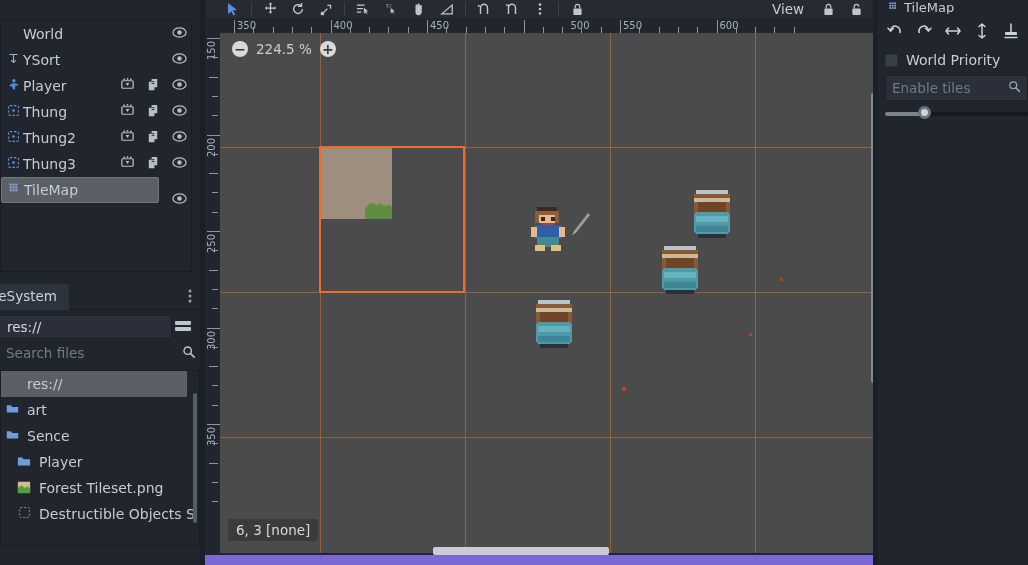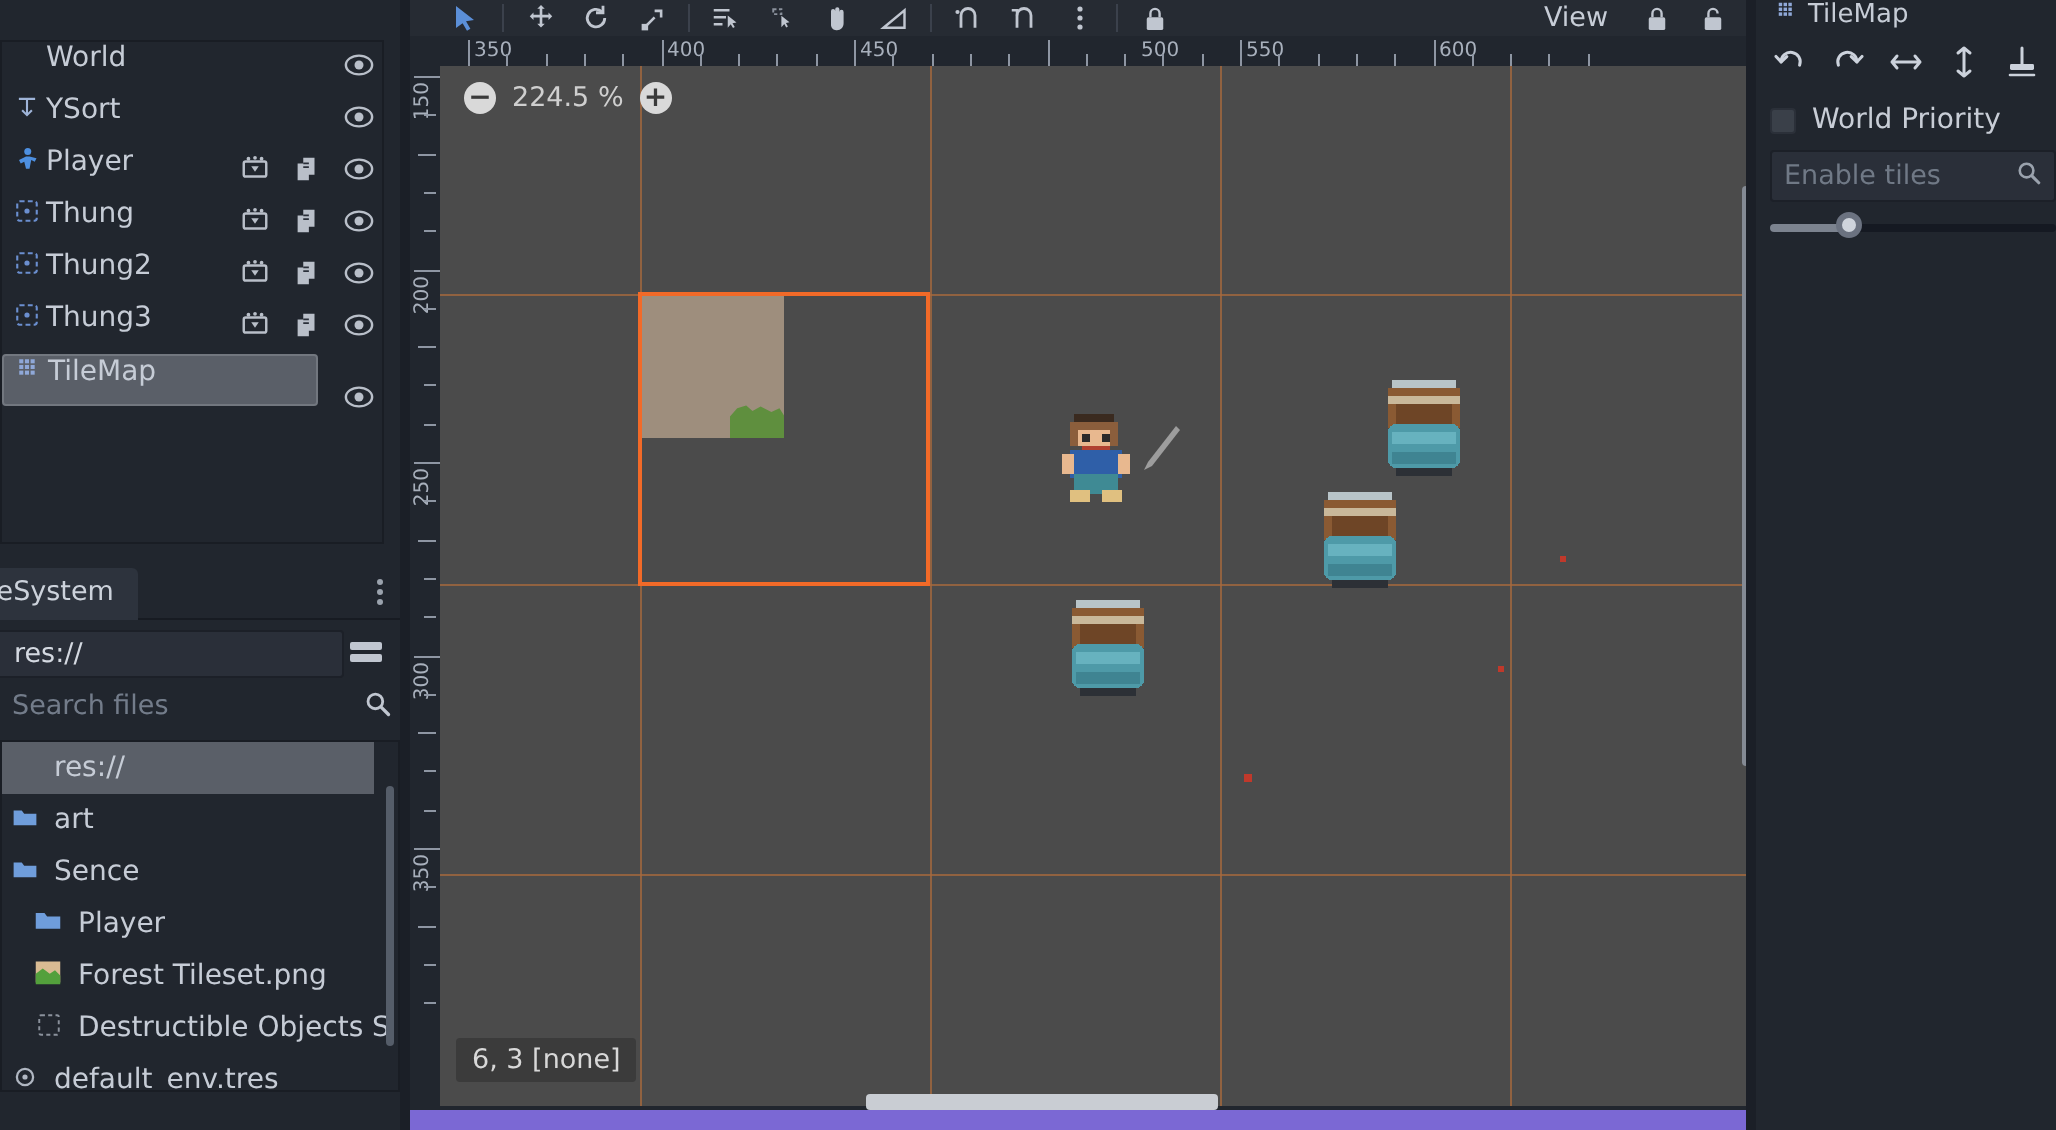--- a/index.html
+++ b/index.html
@@ -32,21 +32,21 @@
   }
   .filter-box .ph { flex: 1; color: #6a7280; }
   .mini-icon { color: #aeb5bf; font-size: 12px; }
   .add-node-btn { width: 26px; text-align: center; }
 
   #scene-tree {
     position: absolute; left: 0; top: 20px; width: 192px; height: 252px;
     background: #21262e; border: 1px solid #191d24;
   }
   .tree-row {
-    position: relative; height: 26px; display: flex; align-items: flex-start;
+    position: relative; height: 26px; display: flex; align-items: center;
     padding-left: 2px;
   }
   .tree-row.selected { background: #5a5f68; border: 1px solid #72777f; border-radius: 2px; margin: 0 32px 0 0;}
   .tree-row .ticon { width: 20px; text-align: center; flex: 0 0 20px; }
   .tree-row .tlabel { color: #c6ccd6; font-size: 14px; white-space: nowrap; }
   .tree-row .rgroup { position: absolute; right: 4px; top: 0; height: 26px; display: flex; align-items: center; gap: 11px; }
   .rgroup span { color: #b9bfc9; }
 
   
   #fs-dock { position: absolute; left: 0; top: 284px; width: 200px; height: 281px; }
@@ -392,27 +392,20 @@
                 <rect x="1" y="2" width="14" height="12" fill="#d9bb93"></rect>
                 <path d="M1 9l4-3 4 3 3-2 3 3v5H1z" fill="#53a03c"></path>
               </svg></span>
           <span>Forest Tileset.png</span>
         </div>
         <div class="file-row" style="padding-left:14px">
           <span class="fico"><svg width="13" height="13" viewBox="0 0 16 16">
                 <rect x="2" y="2" width="12" height="12" rx="1" fill="none" stroke="#8a919c" stroke-width="1.2" stroke-dasharray="2.5 2"></rect>
               </svg></span>
           <span>Destructible Objects S</span>
-        </div>
-        <div class="file-row">
-          <span class="fico"><svg width="13" height="13" viewBox="0 0 16 16">
-                <circle cx="8" cy="8" r="5" fill="none" stroke="#b0b7c2" stroke-width="1.4"></circle>
-                <circle cx="8" cy="8" r="1.6" fill="#b0b7c2"></circle>
-              </svg></span>
-          <span>default_env.tres</span>
         </div>
         <div class="fs-scroll"></div>
       </div>
     </div>
   </div>
 
   <div class="divider-v" style="left:200px;top:0;height:565px"></div>
 
   <div id="center">
 

